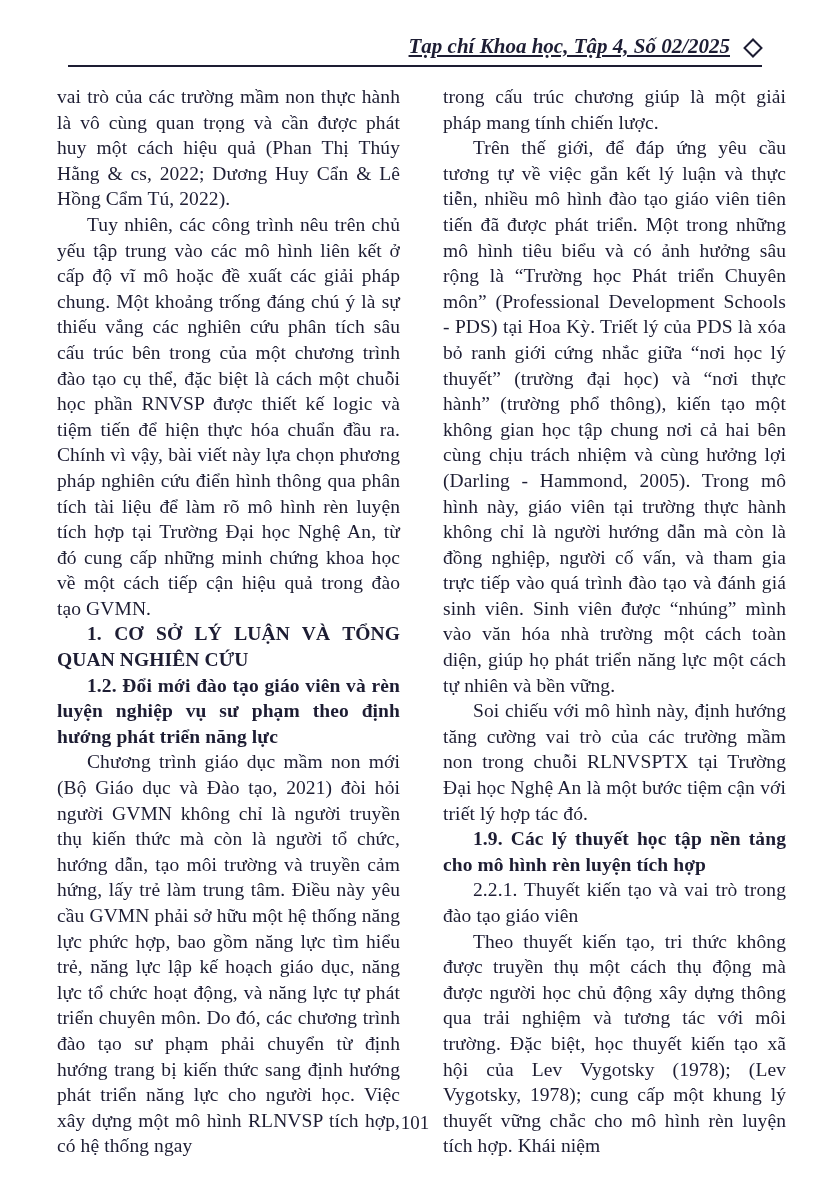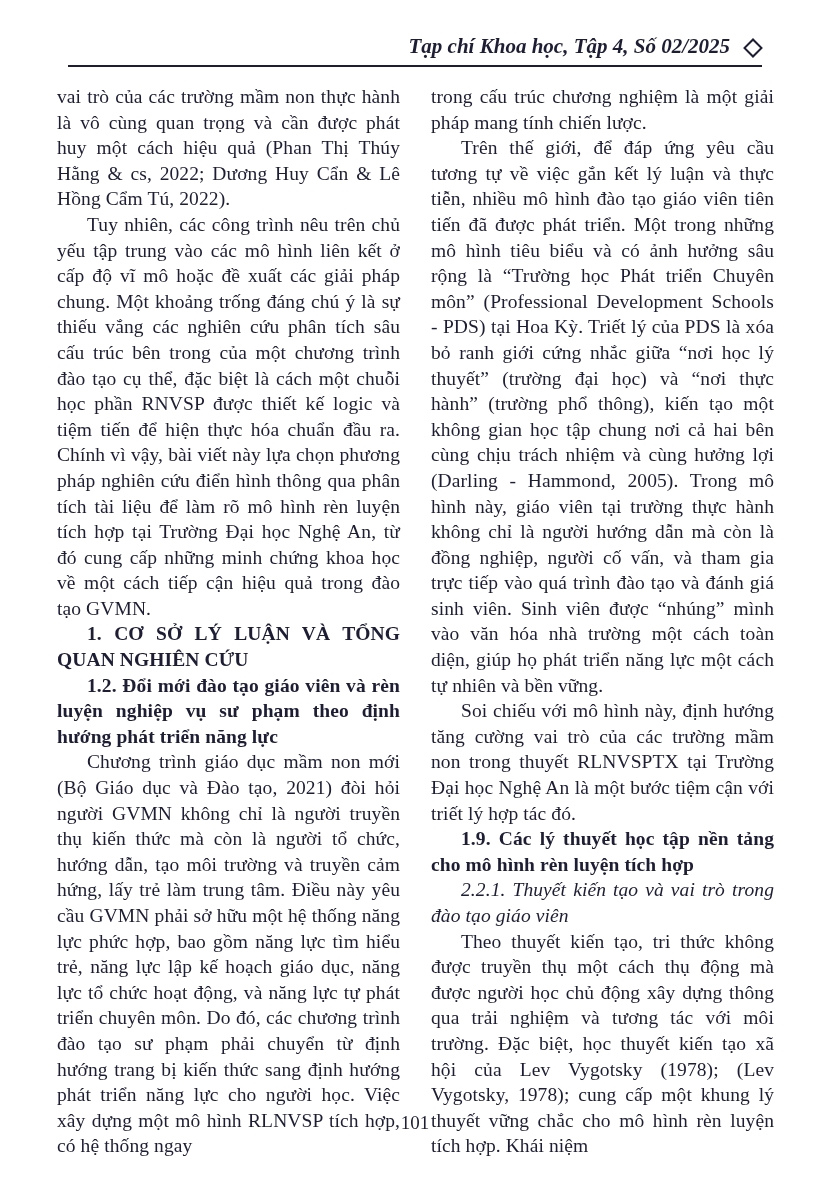--- a/index.html
+++ b/index.html
@@ -28,54 +28,55 @@
     justify-content: flex-end;
     align-items: flex-end;
     gap: 16px;
   }
   .journal-title {
     font-weight: bold;
     font-style: italic;
     font-size: 21px;
     line-height: 24px;
     white-space: nowrap;
+    text-decoration: underline;
   }
   .diamond {
     width: 10px;
     height: 10px;
     border: 2.5px solid #1d1d33;
     transform: rotate(45deg);
     margin-bottom: 3px;
     margin-right: 2px;
     flex: 0 0 auto;
   }
   
   .columns {
     position: absolute;
     top: 84px;
     left: 57px;
     width: 718px;
     display: flex;
-    gap: 31px;
+    gap: 43px;
     align-items: center;
   }
   .col {
     width: 343px;
     flex: 0 0 343px;
   }
   .col p {
     margin: 0;
     font-size: 19.5px;
     line-height: 25.6px;
     text-align: justify;
     letter-spacing: 0.1px;
   }
   .indent { text-indent: 30px; }
   .bold   { font-weight: bold; }
-  .italic { font-style: italic; }
+  .italic { }
   
   .footer {
     position: absolute;
     top: 1112px;
     left: 0;
     width: 830px;
     text-align: center;
     font-size: 19px;
   }
 </style>
@@ -93,23 +94,23 @@
 
     <div class="col">
       <p>vai trò của các trường mầm non thực hành là vô cùng quan trọng và cần được phát huy một cách hiệu quả (Phan Thị Thúy Hằng &amp; cs, 2022; Dương Huy Cẩn &amp; Lê Hồng Cẩm Tú, 2022).</p>
       <p class="indent">Tuy nhiên, các công trình nêu trên chủ yếu tập trung vào các mô hình liên kết ở cấp độ vĩ mô hoặc đề xuất các giải pháp chung. Một khoảng trống đáng chú ý là sự thiếu vắng các nghiên cứu phân tích sâu cấu trúc bên trong của một chương trình đào tạo cụ thể, đặc biệt là cách một chuỗi học phần RNVSP được thiết kế logic và tiệm tiến để hiện thực hóa chuẩn đầu ra. Chính vì vậy, bài viết này lựa chọn phương pháp nghiên cứu điển hình thông qua phân tích tài liệu để làm rõ mô hình rèn luyện tích hợp tại Trường Đại học Nghệ An, từ đó cung cấp những minh chứng khoa học về một cách tiếp cận hiệu quả trong đào tạo GVMN.</p>
       <p class="indent bold">1. CƠ SỞ LÝ LUẬN VÀ TỔNG QUAN NGHIÊN CỨU</p>
       <p class="indent bold">1.2. Đổi mới đào tạo giáo viên và rèn luyện nghiệp vụ sư phạm theo định hướng phát triển năng lực</p>
       <p class="indent">Chương trình giáo dục mầm non mới (Bộ Giáo dục và Đào tạo, 2021) đòi hỏi người GVMN không chỉ là người truyền thụ kiến thức mà còn là người tổ chức, hướng dẫn, tạo môi trường và truyền cảm hứng, lấy trẻ làm trung tâm. Điều này yêu cầu GVMN phải sở hữu một hệ thống năng lực phức hợp, bao gồm năng lực tìm hiểu trẻ, năng lực lập kế hoạch giáo dục, năng lực tổ chức hoạt động, và năng lực tự phát triển chuyên môn. Do đó, các chương trình đào tạo sư phạm phải chuyển từ định hướng trang bị kiến thức sang định hướng phát triển năng lực cho người học. Việc xây dựng một mô hình RLNVSP tích hợp, có hệ thống ngay</p>
     </div>
 
     <div class="col">
-      <p>trong cấu trúc chương nghiệm là một giải pháp mang tính chiến lược.</p>
+      <p>trong cấu trúc chương giúp là một giải pháp mang tính chiến lược.</p>
       <p class="indent">Trên thế giới, để đáp ứng yêu cầu tương tự về việc gắn kết lý luận và thực tiễn, nhiều mô hình đào tạo giáo viên tiên tiến đã được phát triển. Một trong những mô hình tiêu biểu và có ảnh hưởng sâu rộng là “Trường học Phát triển Chuyên môn” (Professional Development Schools - PDS) tại Hoa Kỳ. Triết lý của PDS là xóa bỏ ranh giới cứng nhắc giữa “nơi học lý thuyết” (trường đại học) và “nơi thực hành” (trường phổ thông), kiến tạo một không gian học tập chung nơi cả hai bên cùng chịu trách nhiệm và cùng hưởng lợi (Darling - Hammond, 2005). Trong mô hình này, giáo viên tại trường thực hành không chỉ là người hướng dẫn mà còn là đồng nghiệp, người cố vấn, và tham gia trực tiếp vào quá trình đào tạo và đánh giá sinh viên. Sinh viên được “nhúng” mình vào văn hóa nhà trường một cách toàn diện, giúp họ phát triển năng lực một cách tự nhiên và bền vững.</p>
-      <p class="indent">Soi chiếu với mô hình này, định hướng tăng cường vai trò của các trường mầm non trong thuyết RLNVSPTX tại Trường Đại học Nghệ An là một bước tiệm cận với triết lý hợp tác đó.</p>
+      <p class="indent">Soi chiếu với mô hình này, định hướng tăng cường vai trò của các trường mầm non trong chuỗi RLNVSPTX tại Trường Đại học Nghệ An là một bước tiệm cận với triết lý hợp tác đó.</p>
       <p class="indent bold">1.9. Các lý thuyết học tập nền tảng cho mô hình rèn luyện tích hợp</p>
       <p class="indent italic">2.2.1. Thuyết kiến tạo và vai trò trong đào tạo giáo viên</p>
       <p class="indent">Theo thuyết kiến tạo, tri thức không được truyền thụ một cách thụ động mà được người học chủ động xây dựng thông qua trải nghiệm và tương tác với môi trường. Đặc biệt, học thuyết kiến tạo xã hội của Lev Vygotsky (1978); (Lev Vygotsky, 1978); cung cấp một khung lý thuyết vững chắc cho mô hình rèn luyện tích hợp. Khái niệm</p>
     </div>
 
   </div>
 
   <div class="footer">
     <span>101</span>
   </div>

